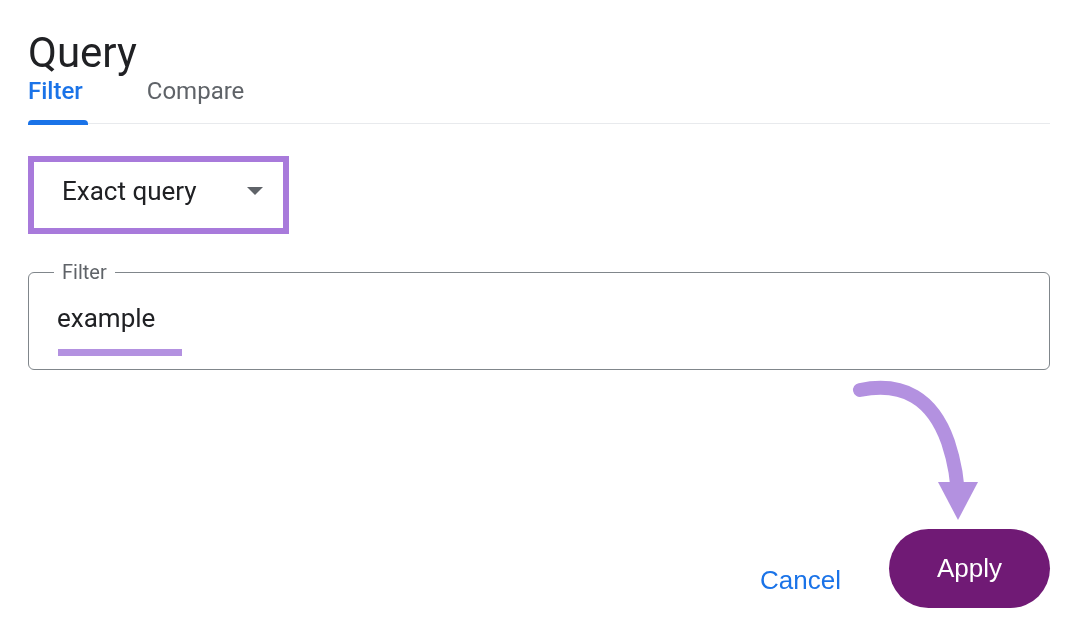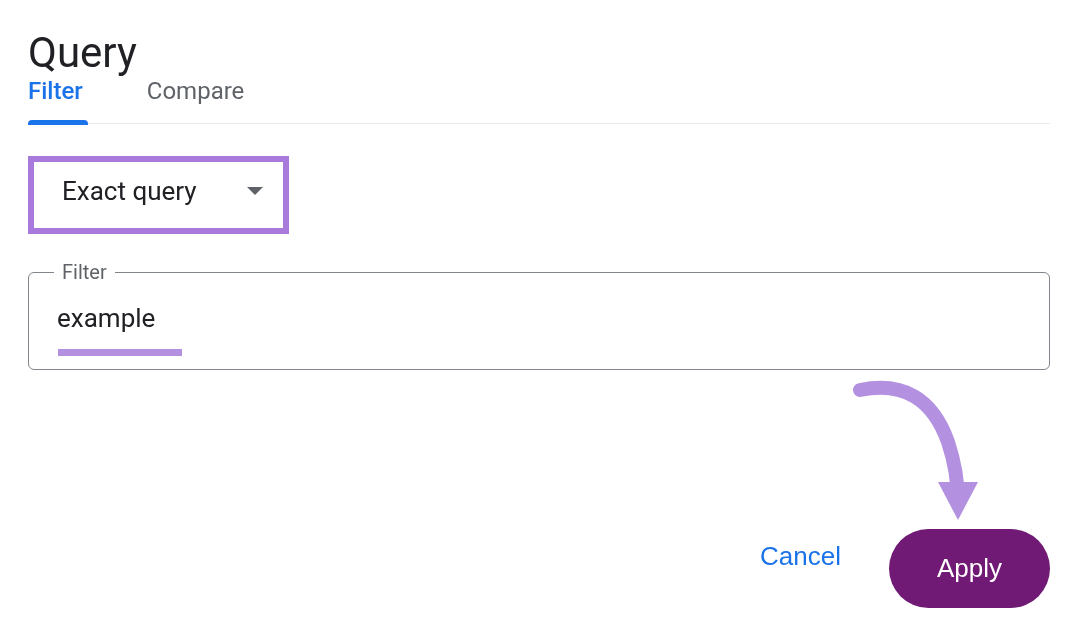--- a/index.html
+++ b/index.html
@@ -105,21 +105,21 @@
       left: 30px;
       width: 124px;
       height: 7px;
       background: #b391e0;
     }
     .actions {
       position: absolute;
       bottom: 12px;
       right: 28px;
       display: flex;
-      align-items: flex-start;
+      align-items: flex-end;
       gap: 40px;
     }
     .cancel-btn {
       font-size: 26px;
       color: #1a73e8;
       font-weight: 500;
       background: none;
       border: none;
       cursor: pointer;
       padding: 12px 8px;

